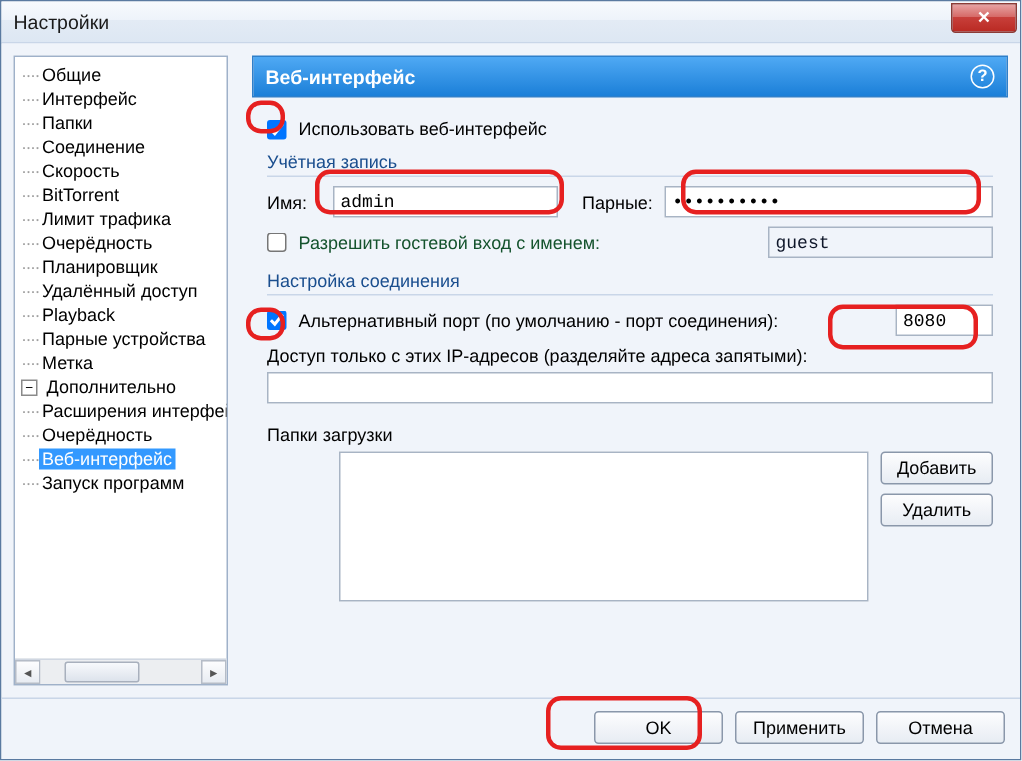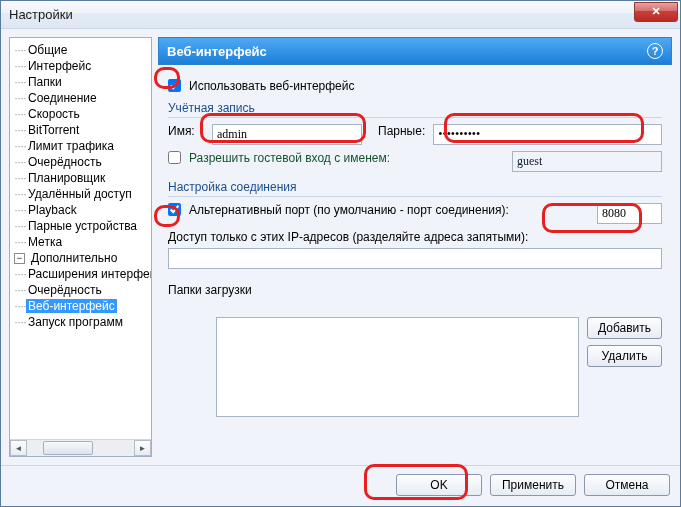--- a/index.html
+++ b/index.html
@@ -1,42 +1,42 @@
 <!DOCTYPE html>
 <html><head>
 <meta charset="utf-8">
 <style>
 * { box-sizing: border-box; margin: 0; padding: 0; }
 body { font-family: "Segoe UI", Tahoma, sans-serif; font-size: 12px; width: 681px; height: 507px; overflow: hidden; background: #fff; }
 .window { width: 681px; height: 507px; border: 1px solid #5a7aa0; background: linear-gradient(to bottom, #f3f7fc, #e8eef7); display: flex; flex-direction: column; }
 .titlebar { height: 28px; background: linear-gradient(to bottom, #f7fafd 0%, #eef3fa 45%, #e3ebf5 46%, #dde7f3 100%); display: flex; align-items: center; padding: 0 0 0 8px; border-bottom: 1px solid #c9d6e8; }
 .titlebar-text { flex: 1; color: #1a1a1a; font-size: 13px; }
 .close-btn { width: 44px; height: 20px; margin-right: 2px; margin-top: -6px; border-radius: 0 0 3px 3px; background: linear-gradient(to bottom, #e7a3a3 0%, #d66b68 45%, #c8403b 46%, #ba2a23 100%); border: 1px solid #8b3b36; display: flex; align-items: center; justify-content: center; color: #fff; font-size: 11px; font-weight: bold; cursor: pointer; }
-.body { flex: 1; display: flex; padding: 8px; gap: 6px; background: #f0f4fa; }
+.body { flex: 1; display: flex; padding: 8px; gap: 16px; background: #f0f4fa; }
 .tree { width: 143px; background: #fff; border: 1px solid #9fb1c9; overflow: hidden; position: relative; display: flex; flex-direction: column; }
 .tree-ul { list-style: none; padding: 4px 2px 4px 4px; flex: 1; overflow: hidden; white-space: nowrap; }
 .tree-ul li { display: flex; align-items: center; padding: 1px 0; color: #000; cursor: pointer; }
 .tree-ul li .node { padding: 0 2px; }
 .tree-ul li.selected .node { background: #3399ff; color: #fff; }
 .tree-ul li::before { content: "···· "; color: #a0a0a0; margin-right: 0; letter-spacing: -1px; }
 .tree-ul li.expander::before { content: ""; }
 .expander-box { width: 11px; height: 11px; border: 1px solid #8a8a8a; display: inline-flex; align-items: center; justify-content: center; font-size: 9px; line-height: 9px; margin-right: 4px; background: #fff; color: #000; }
 .tree-sub { padding-left: 14px; }
 .tree-scroll { height: 17px; border-top: 1px solid #d0d7e2; display: flex; align-items: center; background: #f0f0f0; }
 .tree-scroll .arrow { width: 17px; height: 16px; border: 1px solid #b5bcc7; background: linear-gradient(#fdfdfe,#e8ecf2); display: flex; align-items: center; justify-content: center; font-size: 8px; color: #555; cursor: pointer; }
 .tree-scroll .track { flex: 1; background: #eceef1; height: 16px; position: relative; }
 .tree-scroll .thumb { position: absolute; left: 16px; top: 0; width: 50px; height: 14px; margin-top: 1px; border: 1px solid #a8b0bd; background: linear-gradient(#f7f9fc,#dde3ec); border-radius: 2px; }
 .panel { flex: 1; background: #f0f4fa; display: flex; flex-direction: column; }
 .panel-header { height: 28px; background: linear-gradient(to bottom, #4fa9f4, #1b7fd8); color: #fff; font-weight: bold; font-size: 13px; display: flex; align-items: center; padding: 0 8px; border: 1px solid #2f7fc9; }
 .panel-header .help { margin-left: auto; width: 16px; height: 16px; border-radius: 8px; border: 1px solid #fff; display: flex; align-items: center; justify-content: center; font-size: 11px; cursor: pointer; }
 .panel-body { flex: 1; padding: 10px 10px 4px 10px; position: relative; }
 .group-label { color: #1a4e8e; font-size: 12px; margin-top: 8px; margin-bottom: 4px; border-bottom: 1px solid #c9d6e8; padding-bottom: 2px; }
-.row { display: flex; align-items: flex-start; margin: 6px 0; gap: 8px; }
+.row { display: flex; align-items: center; margin: 6px 0; gap: 8px; }
 .chk { width: 13px; height: 13px; }
-input.text { border: 1px solid #a8b4c4; background: #fff; height: 21px; padding: 0 4px; font-size: 12px; font-family: Liberation Serif, serif; }
+input.text { border: 1px solid #a8b4c4; background: #fff; height: 21px; padding: 0 4px; font-size: 12px; font-family: Liberation Mono, monospace; }
 input.text:disabled { background: #f0f4fa; color: #888; }
 .lbl { color: #000; }
 .lbl.dis { color: #14532d; }
 .downloads-box { width: 100%; height: 100px; border: 1px solid #a8b4c4; background: #fff; }
 .btn { min-width: 75px; height: 22px; border: 1px solid #8a97aa; background: linear-gradient(to bottom, #fdfdfe, #e7ecf3); border-radius: 3px; cursor: pointer; font-size: 12px; font-family: inherit; padding: 0 10px; }
 .footer { padding: 8px 10px 10px; display: flex; justify-content: flex-end; gap: 8px; border-top: 1px solid #c9d6e8; background: #f0f4fa; }
 .hl { position: absolute; border: 3px solid #e62020; border-radius: 10px; pointer-events: none; }
 </style>
 </head>
 <body>
@@ -140,21 +140,21 @@
         <div class="group-label">Настройка соединения</div>
         <div class="row">
           <input type="checkbox" class="chk" checked="" style="">
           <span class="lbl" style="flex:1;">Альтернативный порт (по умолчанию - порт соединения):</span>
           <input class="text" style="width: 65px;" value="8080">
         </div>
         <div class="lbl" style="margin-top:6px;">Доступ только с этих IP-адресов (разделяйте адреса запятыми):</div>
         <input class="text" style="width: 100%; margin-top: 4px;">
 
         <div class="lbl" style="margin-top:14px;">Папки загрузки</div>
-        <div style="display:flex;gap:8px;margin-top:20px;padding-left:48px;">
+        <div style="display:flex;gap:8px;margin-top:4px;padding-left:48px;">
           <div class="downloads-box"></div>
           <div style="display:flex;flex-direction:column;gap:6px;">
             <button class="btn">Добавить</button>
             <button class="btn">Удалить</button>
           </div>
         </div>
 
         
         <div class="hl" style="left:-4px;top:2px;width:26px;height:22px;"></div>
         <div class="hl" style="left:42px;top:48px;width:166px;height:30px;"></div>

